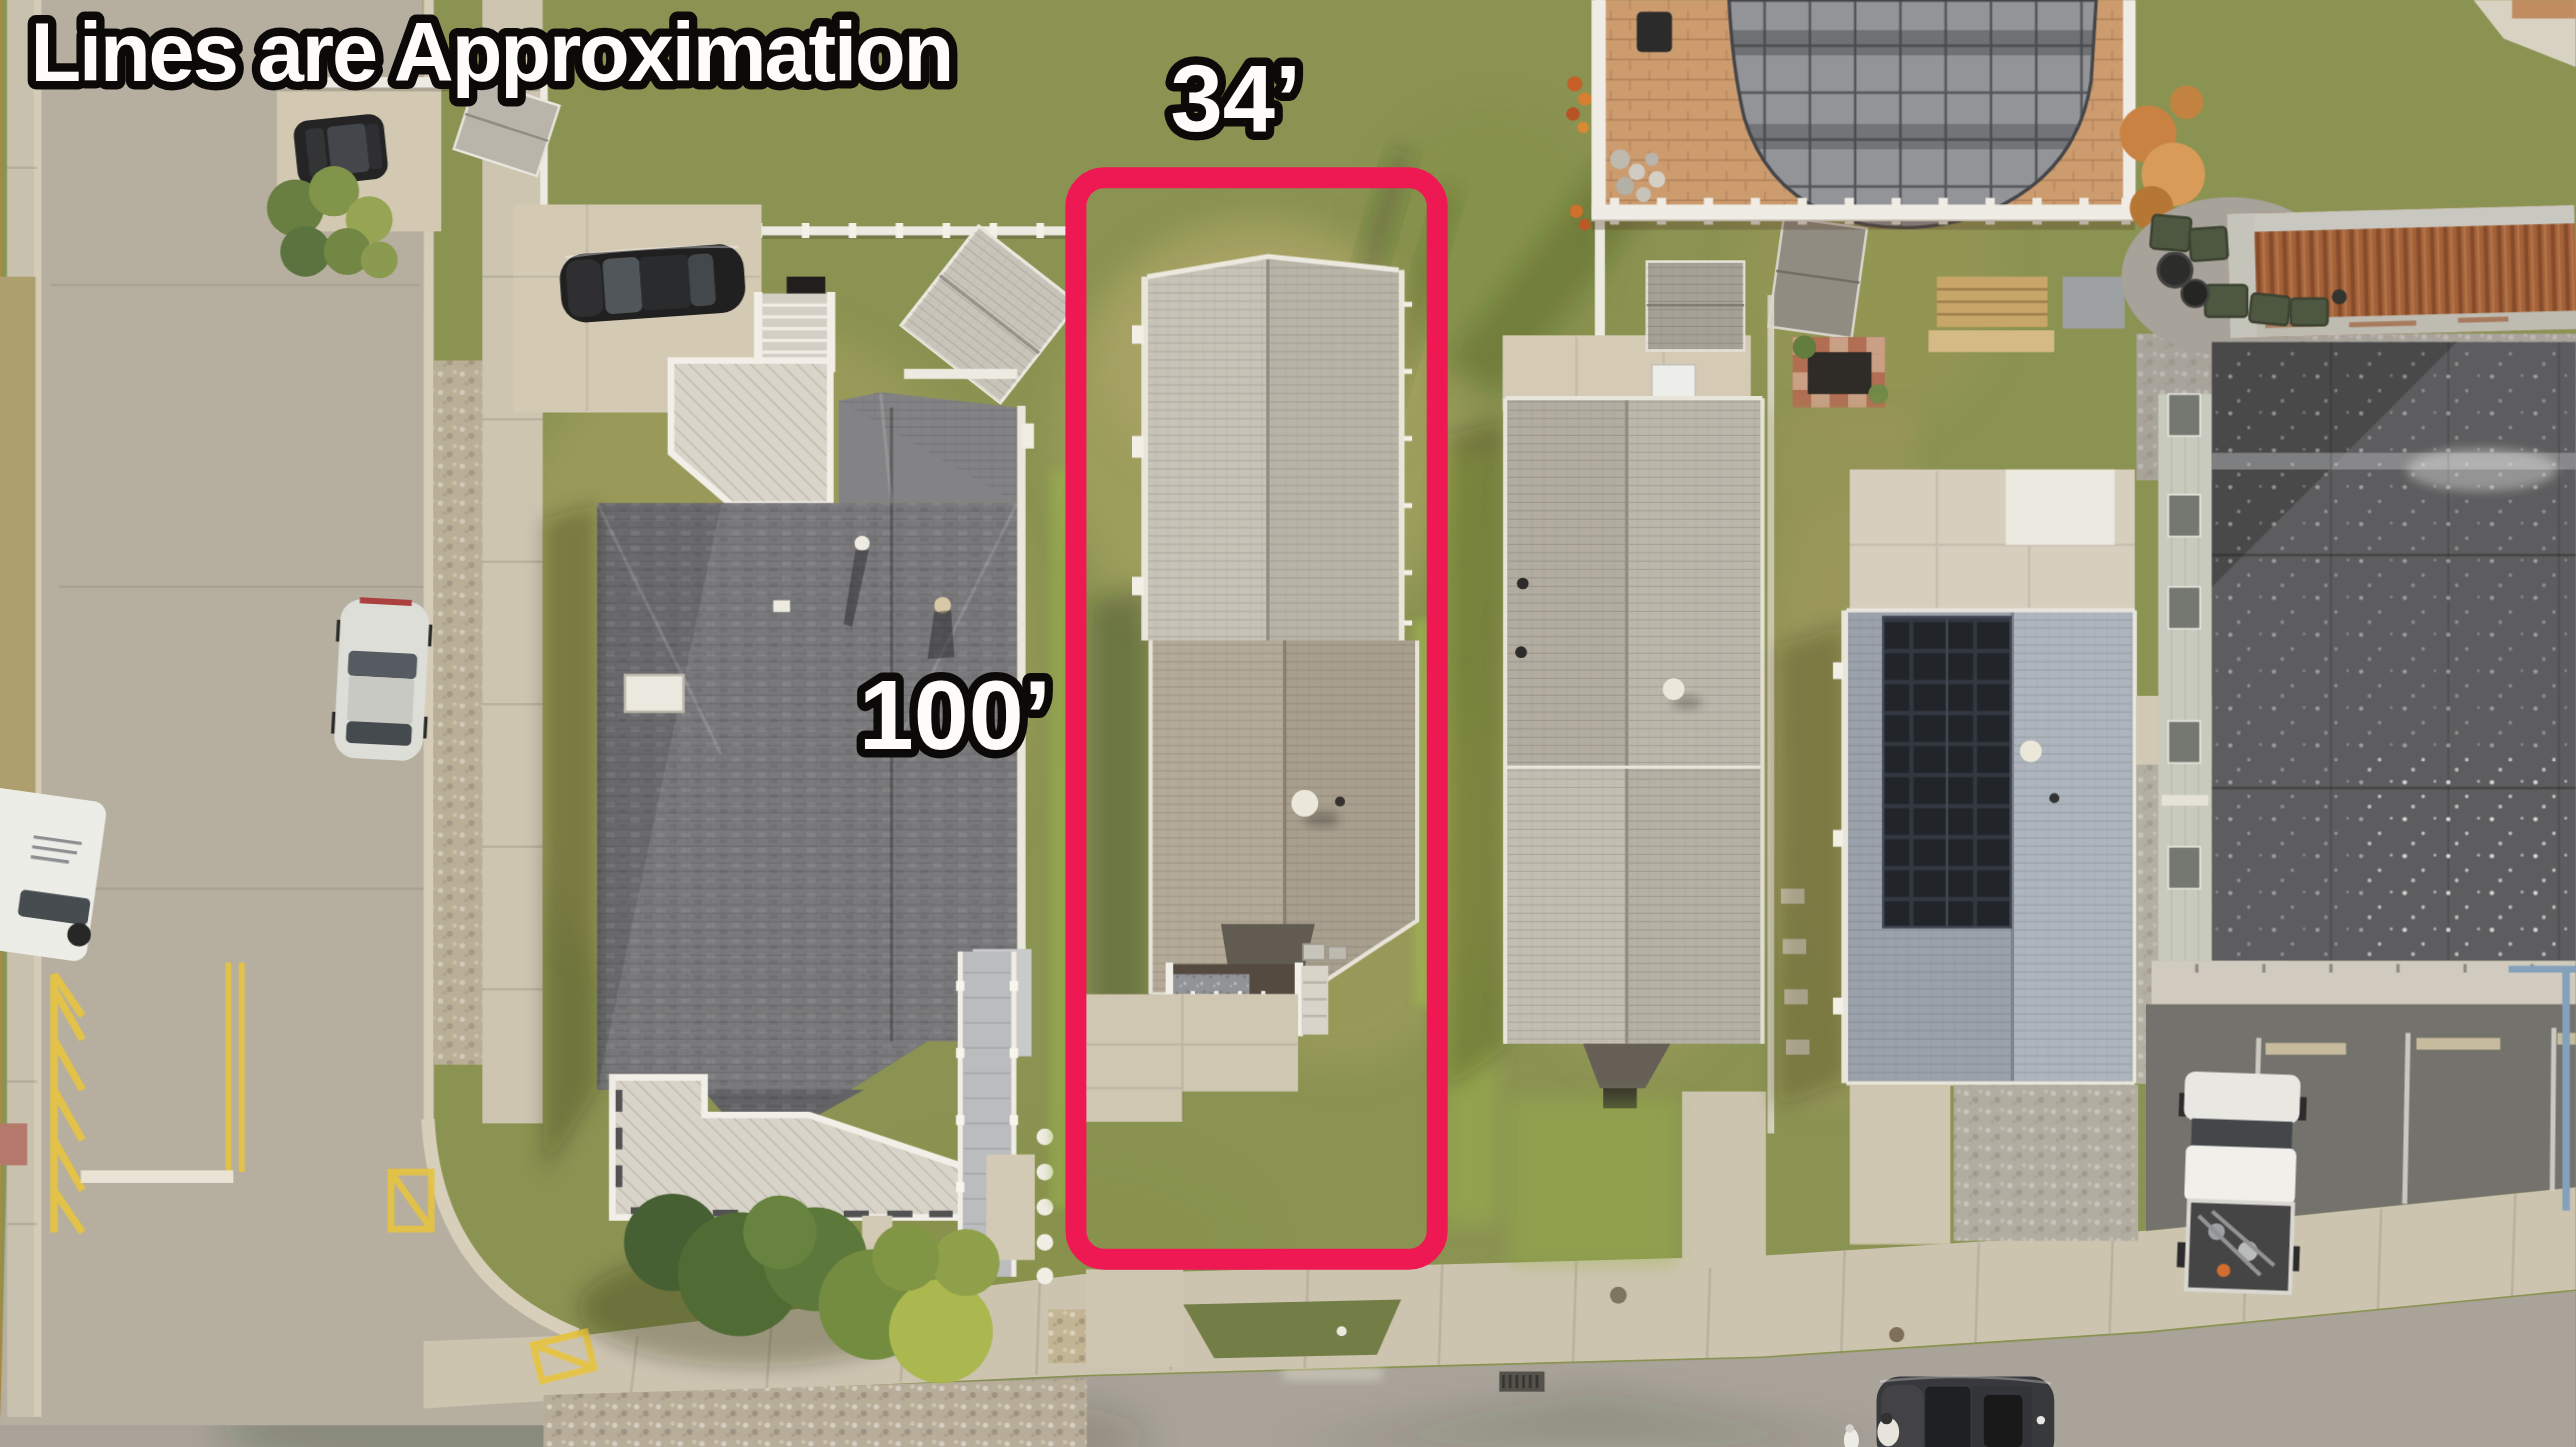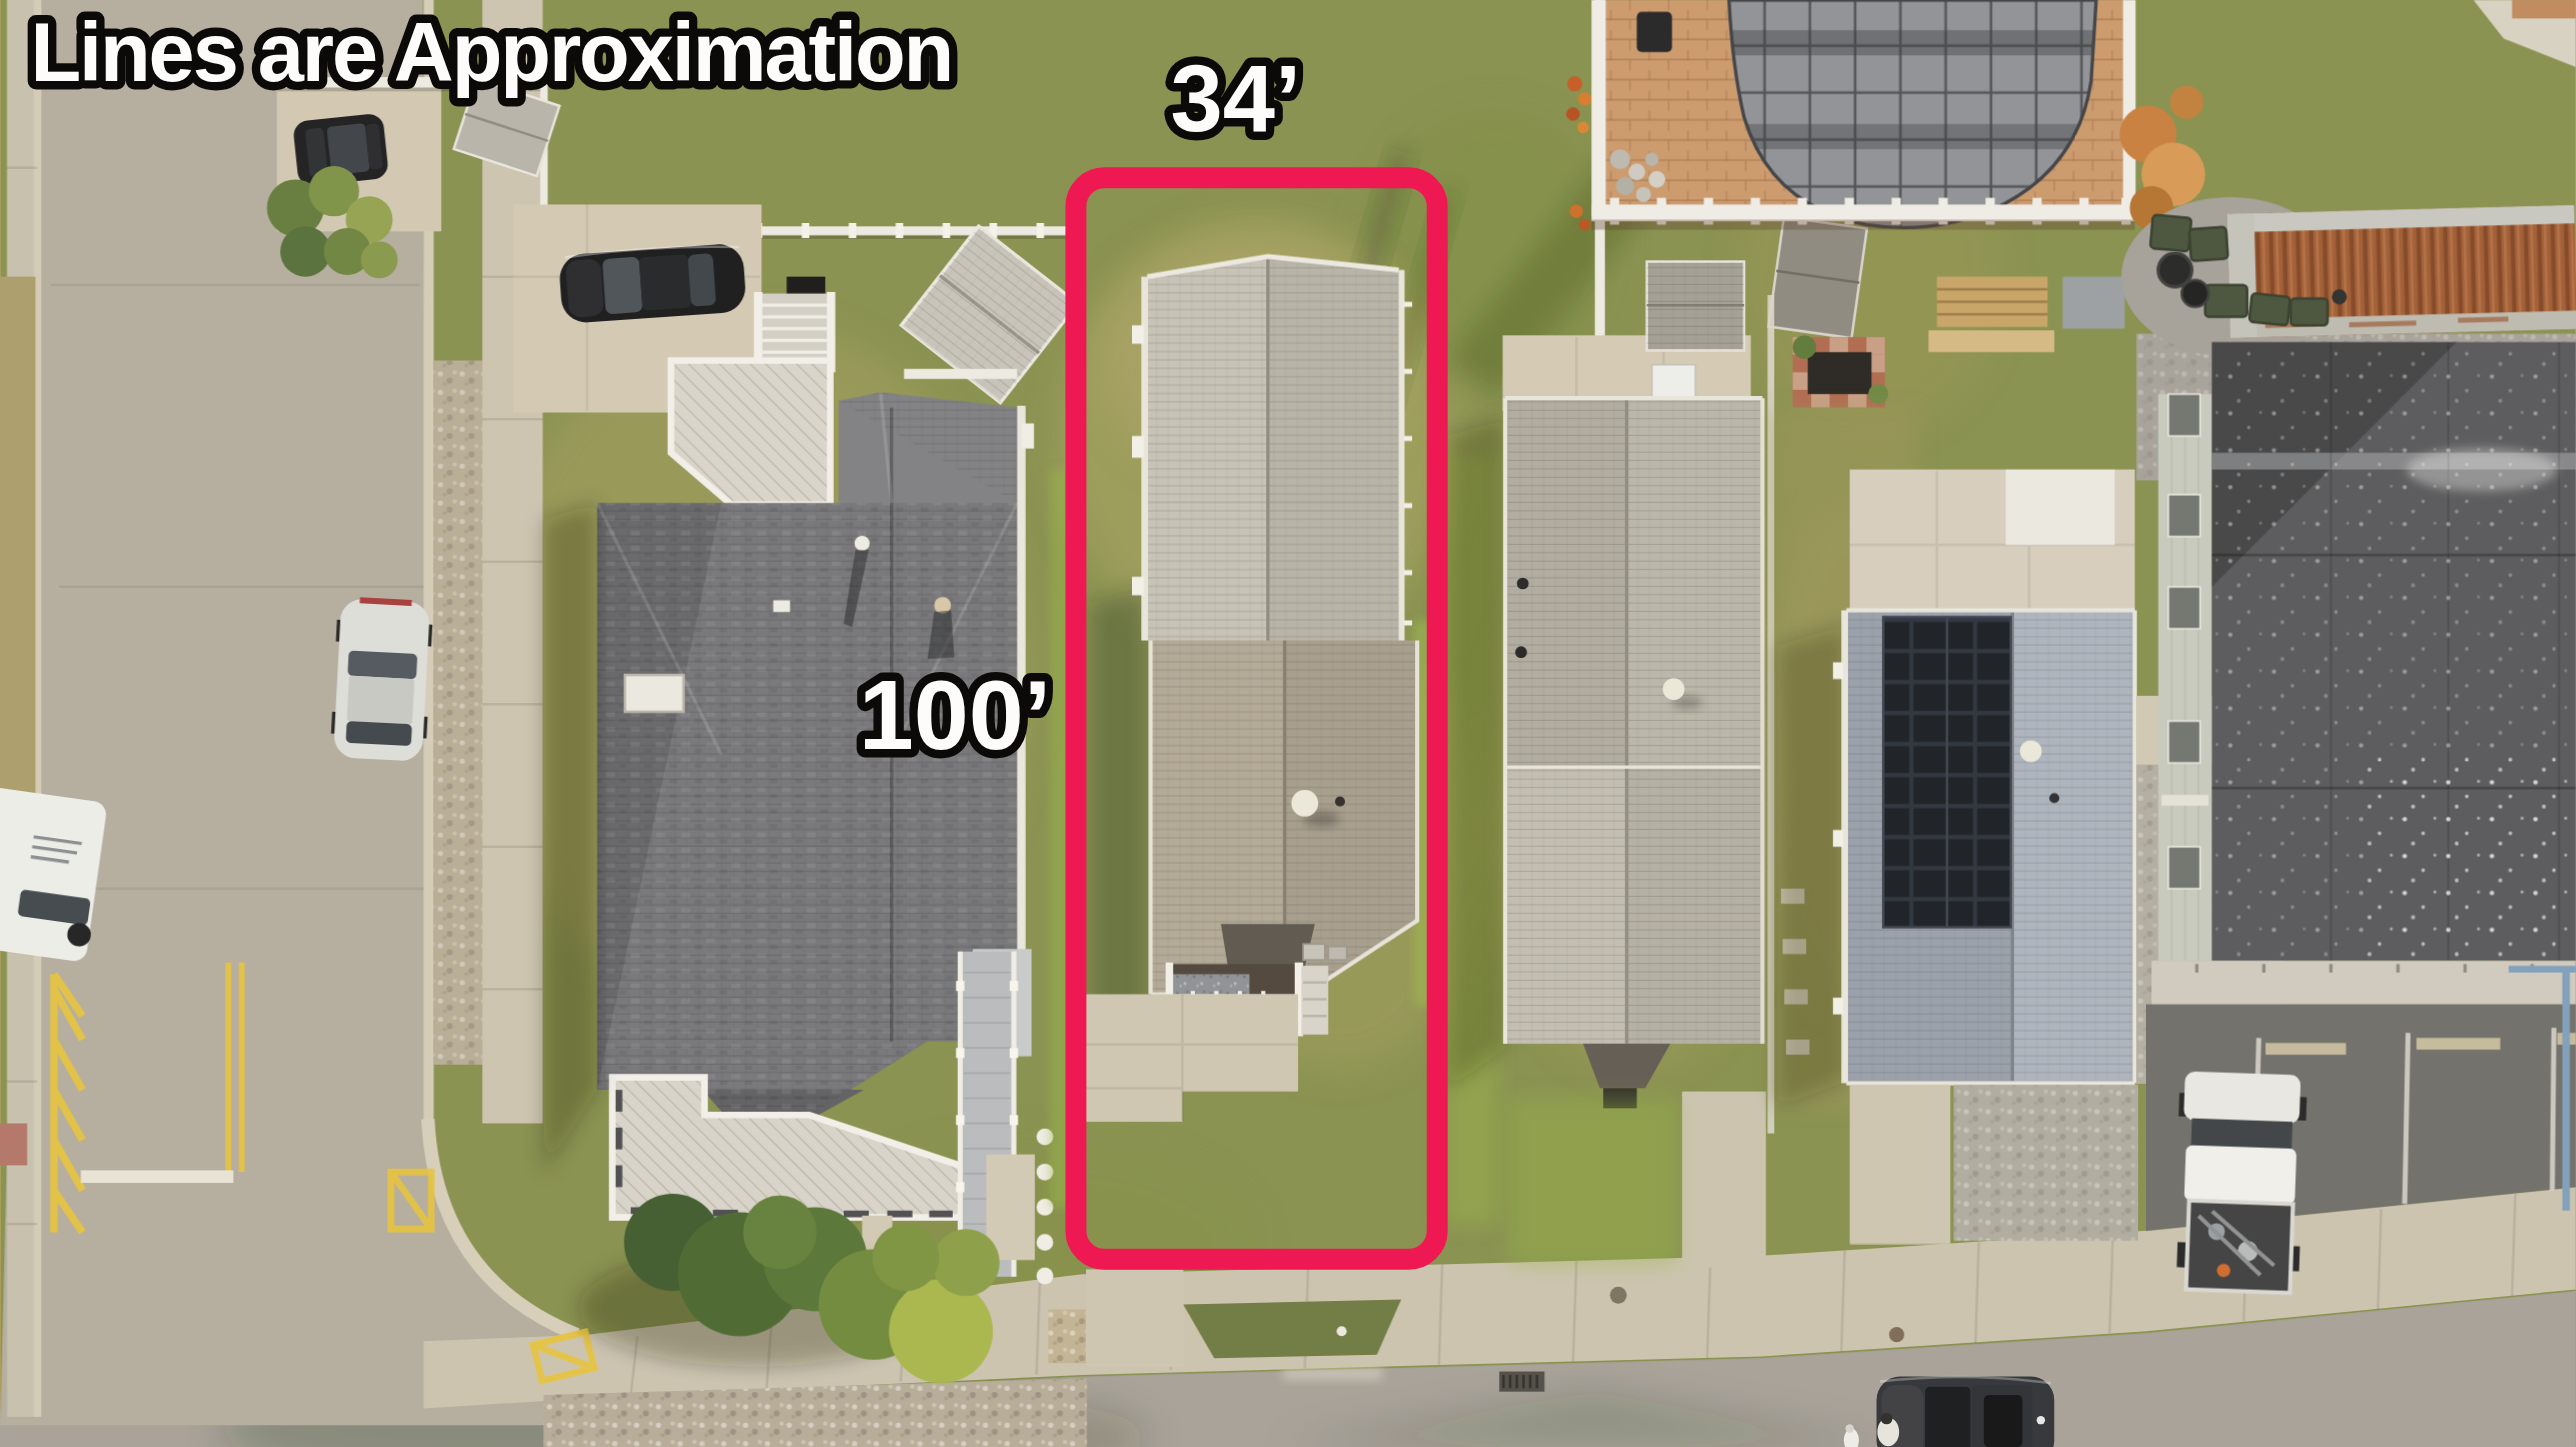--- a/index.html
+++ b/index.html
@@ -1,16 +1,16 @@
 <!DOCTYPE html>
 <html style="font-size:13.4px"><head>
 <meta charset="utf-8">
 <style>
   html,body{margin:0;padding:0;background:#777;}
-  .stage{position:relative;width:2576px;height:1447px;overflow:hidden;background:#fdba74;}
+  .stage{position:relative;width:2576px;height:1447px;overflow:hidden;background:#f97316;}
   svg{position:absolute;left:0;top:0;display:block;}
   .map-label{
     font-family:"Liberation Sans","DejaVu Sans",sans-serif;
     font-weight:700;
     fill:#FFFFFF;
     stroke:#000000;
     stroke-width:20px;
     stroke-linejoin:round;
     stroke-linecap:round;
     paint-order:stroke fill;

